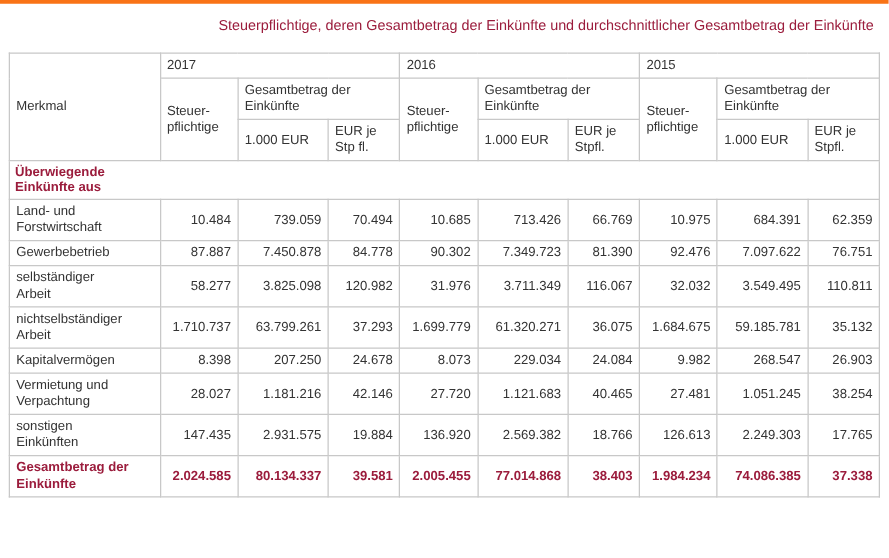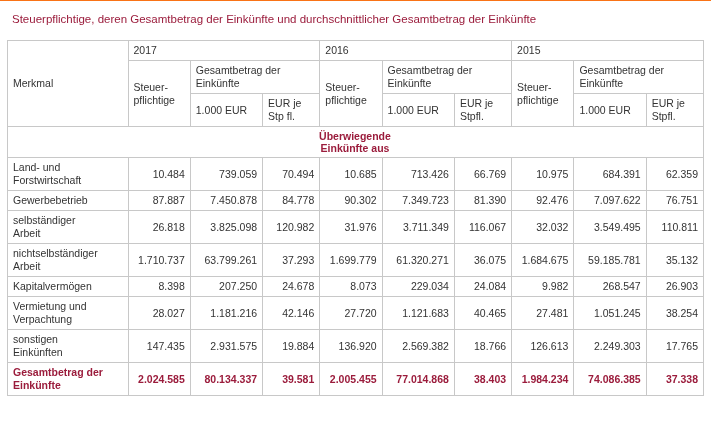--- a/index.html
+++ b/index.html
@@ -17,22 +17,23 @@
   }
   .page {
     position: relative;
     width: 711px;
     height: 446px;
     background: #ffffff;
     box-sizing: border-box;
   }
   .title-bar {
     padding: 10px 12px 8px 12px;
-    border-top: 1px solid #f97316;
-    background: #ffffff;
+    border-top: 3px solid #f97316;
+    background: #ffffff;
+    text-align: right;
   }
   .title-bar .line {
     color: #9b1c3c;
     font-size: 11.5px;
     line-height: 17px;
     font-weight: normal;
   }
   table.data {
     border-collapse: collapse;
     width: 697px;
@@ -74,21 +75,21 @@
     padding-left: 16px;
   }
   td.num {
     text-align: right;
     padding-right: 6px;
     font-size: 10.5px;
   }
   tr.section-head td {
     font-weight: bold;
     color: #9b1c3c;
-    text-align: center;
+    text-align: left;
     padding-left: 4px;
     line-height: 12px;
   }
   tr.total td {
     font-weight: bold;
     color: #9b1c3c;
   }
   tr.total td.num {
     color: #9b1c3c;
   }
@@ -166,21 +167,21 @@
           <td class="num">84.778</td>
           <td class="num">90.302</td>
           <td class="num">7.349.723</td>
           <td class="num">81.390</td>
           <td class="num">92.476</td>
           <td class="num">7.097.622</td>
           <td class="num">76.751</td>
         </tr>
         <tr>
           <td class="label-indent bold-label">selbständiger<br>Arbeit</td>
-          <td class="num">26.818</td>
+          <td class="num">58.277</td>
           <td class="num">3.825.098</td>
           <td class="num">120.982</td>
           <td class="num">31.976</td>
           <td class="num">3.711.349</td>
           <td class="num">116.067</td>
           <td class="num">32.032</td>
           <td class="num">3.549.495</td>
           <td class="num">110.811</td>
         </tr>
         <tr>

